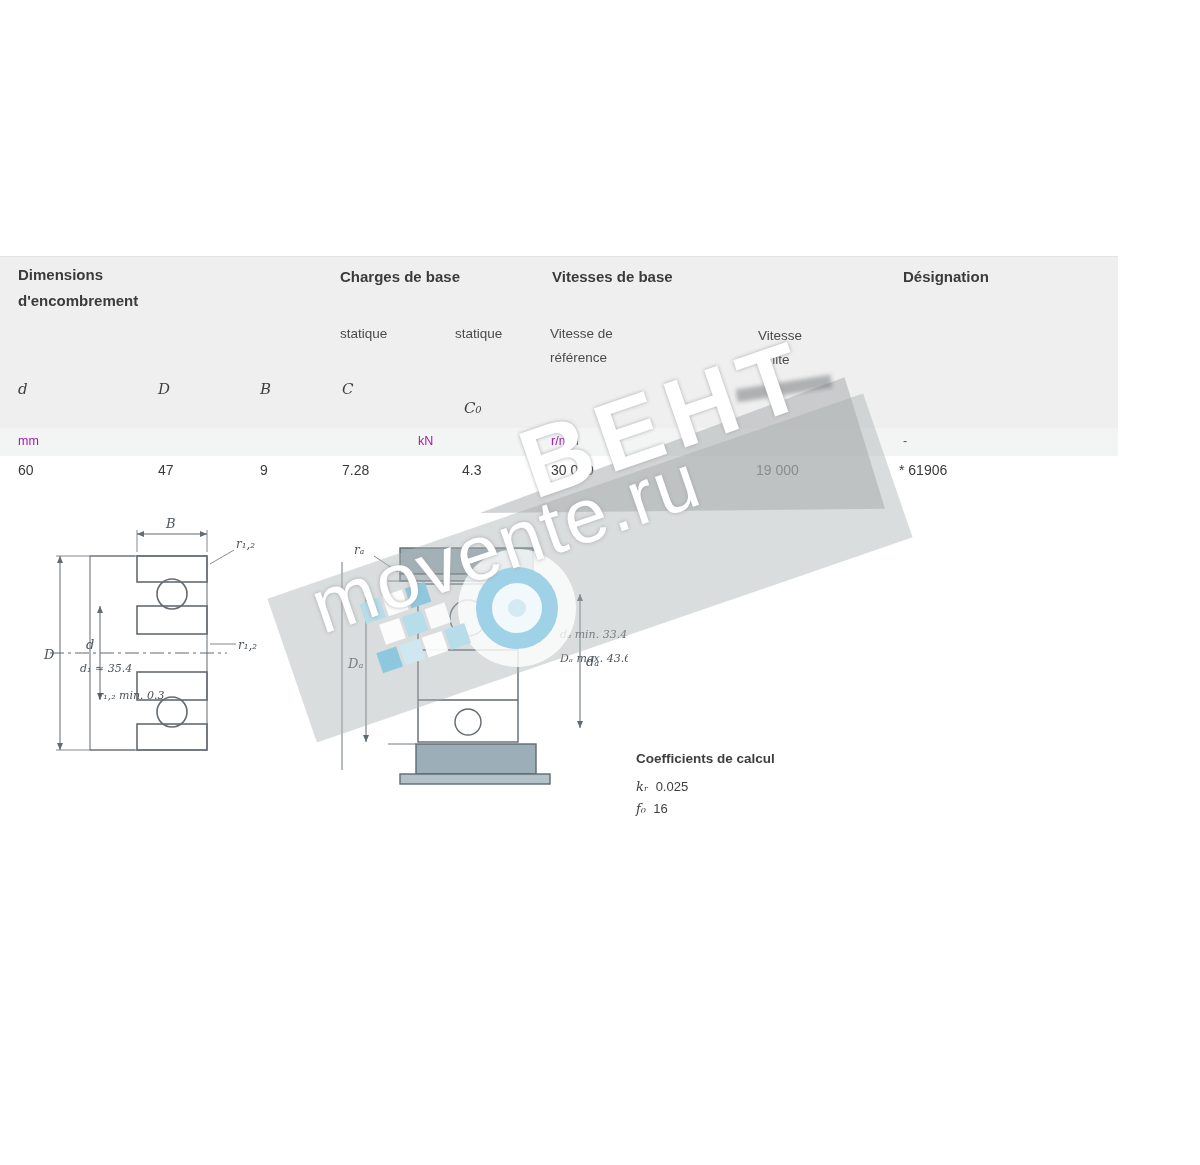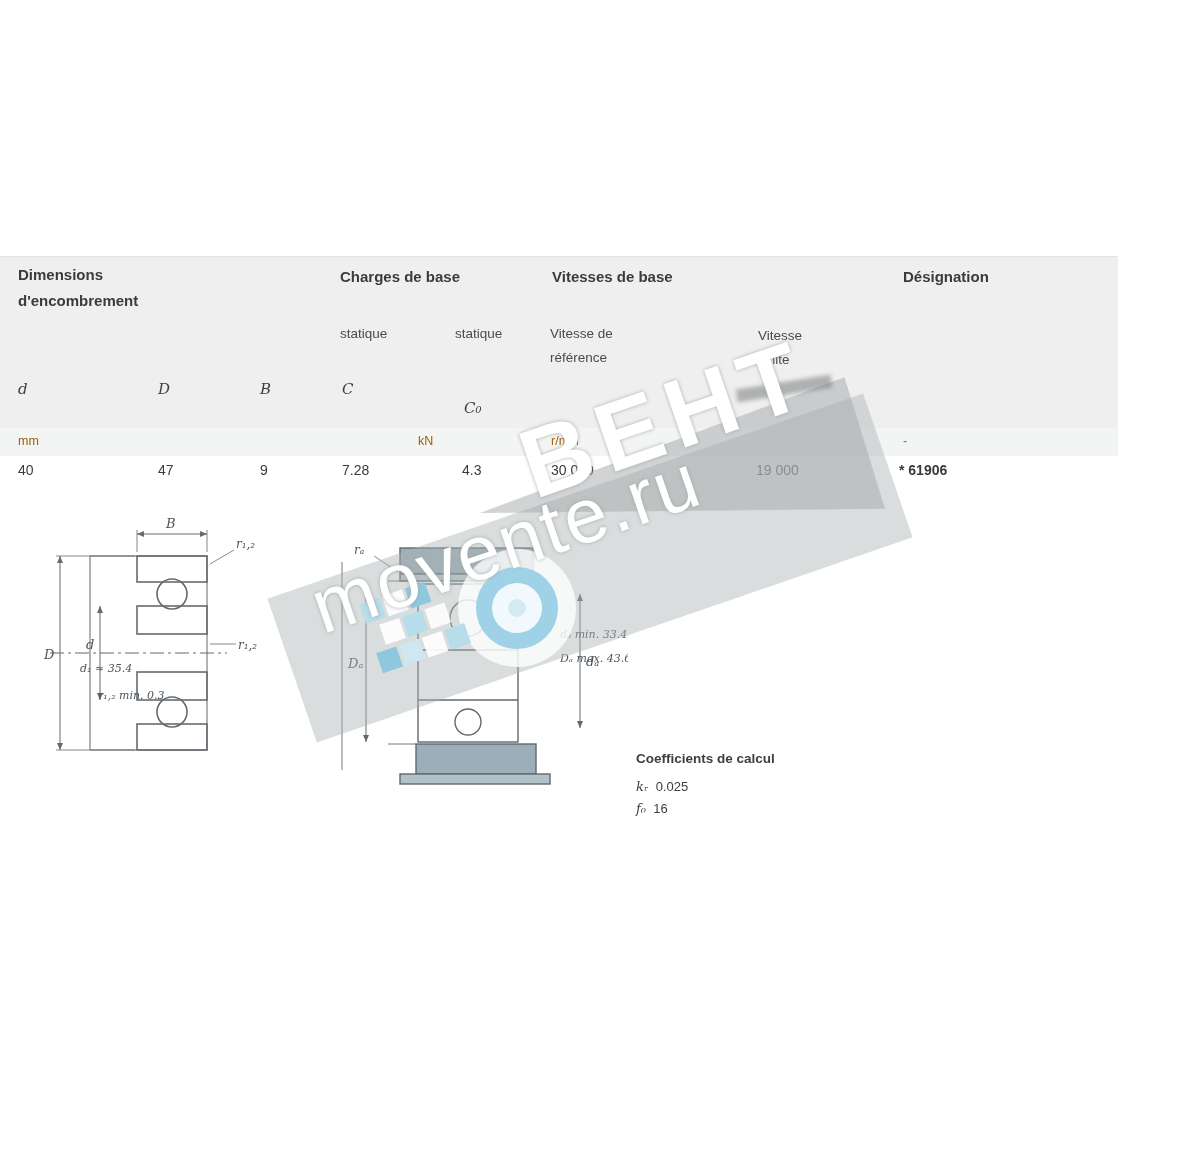--- a/index.html
+++ b/index.html
@@ -9,23 +9,23 @@
   }
   .abs{position:absolute;}
   
   #spec-table{position:absolute;left:0;top:256px;width:1000px;height:250px;}
   .band-main{position:absolute;left:0;top:0;width:1118px;height:172px;background:#efefef;border-top:1px solid #e3e3e3;}
   .band-units{position:absolute;left:0;top:172px;width:1118px;height:28px;background:#f3f4f4;}
   .hgroup{font-size:15px;font-weight:bold;color:#3b3b3b;line-height:26px;white-space:nowrap;}
   .hsub{font-size:13.5px;color:#4a4a4a;line-height:24px;white-space:nowrap;}
   .hsym{font-size:15px;font-style:italic;font-family:"DejaVu Serif", serif;color:#3f3f3f;}
   .note{font-size:14px;font-weight:bold;color:#3f3f3f;line-height:27px;white-space:nowrap;}
-  .unit{font-size:12.5px;color:#a16207;}
+  .unit{font-size:12.5px;color:#a21caf;}
   .val{font-size:14px;color:#3a3a3a;white-space:nowrap;}
-  .val.b{font-weight:bold;}
+  .val.b{font-weight:normal;}
   
   svg text{font-family:"DejaVu Serif", serif;font-style:italic;fill:#4d555b;}
   .factors{font-size:13px;color:#3e3e3e;line-height:22px;}
   .factors .t{font-weight:bold;font-size:13.5px;margin-bottom:6px;}
   .factors i{font-family:"DejaVu Serif", serif;margin-top:8px;}
   
   #watermark{position:absolute;left:0;top:0;width:1200px;height:1165px;pointer-events:none;z-index:5;}
   .ribbon{position:absolute;left:275px;top:492px;width:630px;height:152px;
           background:rgba(174,179,180,0.45);transform:rotate(-19deg);}
   .ribbon-fold{position:absolute;left:480px;top:373px;width:405px;height:140px;
@@ -79,21 +79,21 @@
   <div class="abs hsym" style="left:158px;top:124px;">D</div>
   <div class="abs hsym" style="left:260px;top:124px;">B</div>
   <div class="abs hsym" style="left:342px;top:124px;">C</div>
   <div class="abs hsym" style="left:464px;top:111px;margin-top:32px;">C₀</div>
 
   <div class="abs unit" style="left:18px;top:178px;">mm</div>
   <div class="abs unit" style="left:418px;top:178px;">kN</div>
   <div class="abs unit" style="left:551px;top:178px;">r/min</div>
   <div class="abs unit" style="left:903px;top:178px;">-</div>
 
-  <div class="abs val" style="left:18px;top:206px;">40</div>
+  <div class="abs val" style="left:18px;top:206px;">60</div>
   <div class="abs val" style="left:158px;top:206px;">47</div>
   <div class="abs val" style="left:260px;top:206px;">9</div>
   <div class="abs val" style="left:342px;top:206px;">7.28</div>
   <div class="abs val" style="left:462px;top:206px;">4.3</div>
   <div class="abs val" style="left:551px;top:206px;">30 000</div>
   <div class="abs val" style="left:756px;top:206px;">19 000</div>
   <div class="abs val b" style="left:899px;top:206px;">* 61906</div>
 </div>
 
 <svg class="abs" style="left:22px;top:494px;" width="270" height="278" viewBox="0 0 270 278">

